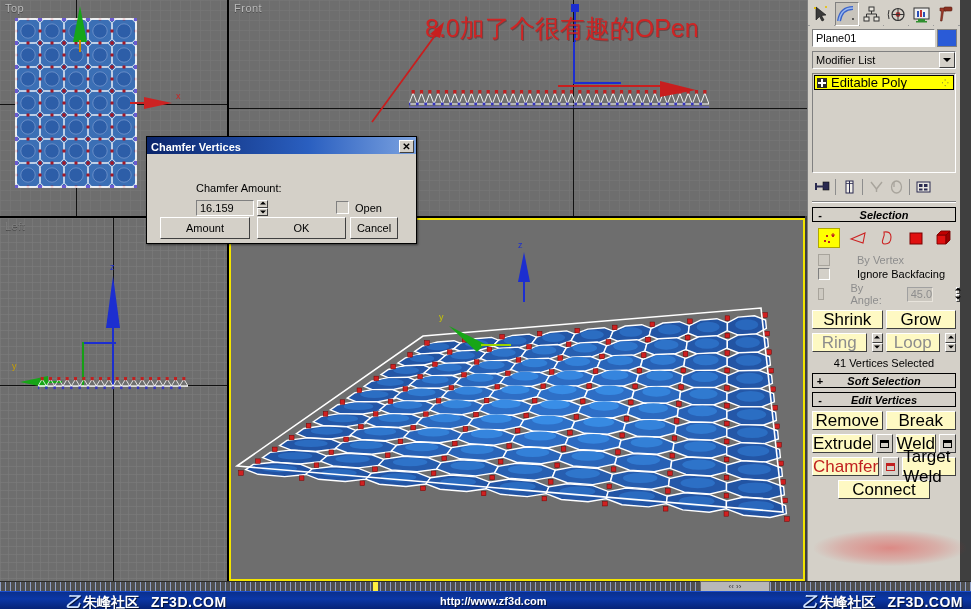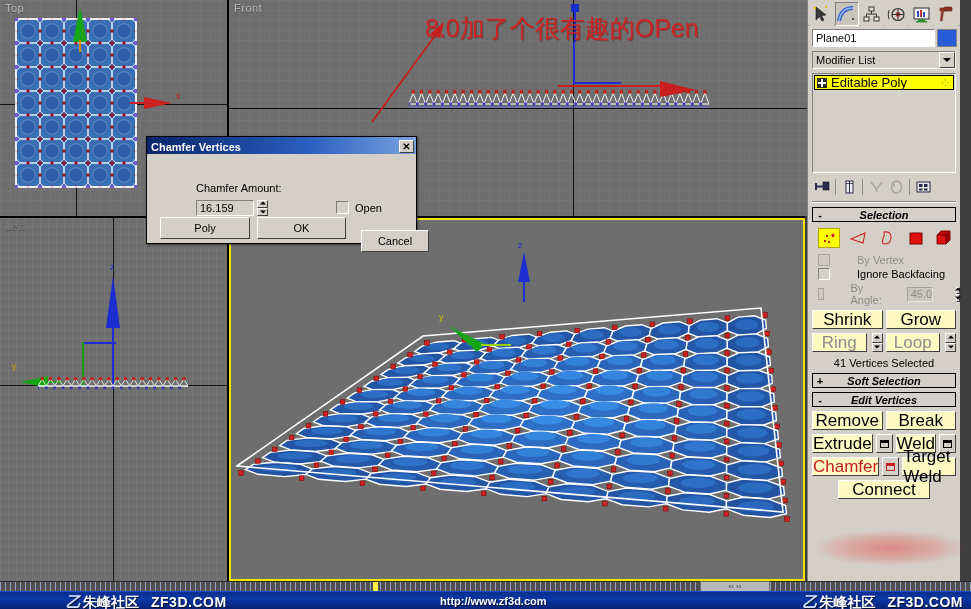--- a/index.html
+++ b/index.html
@@ -175,21 +175,21 @@
     background: #d4d0c8;
     border: 1px solid #fff;
     border-right-color: #404040; border-bottom-color: #404040;
     font-size: 11px; color: #000;
     font-family: "Liberation Sans", sans-serif;
     cursor: pointer;
     display: flex; align-items: center; justify-content: center;
   }
   #btn-apply  { left: 13px;  top: 63px; width: 90px; }
   #btn-ok     { left: 110px; top: 63px; width: 89px; }
-  #btn-cancel { left: 214px; top: 63px; width: 68px; margin-top: 13px; }
+  #btn-cancel { left: 203px; top: 63px; width: 48px; }
 
   
   #cmdpanel {
     position: absolute;
     left: 807px; top: 0;
     width: 153px; height: 581px;
     background: #d4d0c8;
     border-left: 1px solid #808080;
     font-size: 11px;
     color: #000;
@@ -1487,21 +1487,21 @@
     </div>
     <div id="dlg-body">
       <span class="dlg-lbl" id="lbl-amount">Chamfer Amount:</span>
       <div id="spin-field">16.159</div>
       <div id="spin-btns">
         <div class="spin-b up"></div>
         <div class="spin-b dn"></div>
       </div>
       <div id="open-check"></div>
       <span class="dlg-lbl" id="lbl-open">Open</span>
-      <div class="dlg-btn" id="btn-apply">Poly</div>
+      <div class="dlg-btn" id="btn-apply">Amount</div>
       <div class="dlg-btn" id="btn-ok">OK</div>
       <div class="dlg-btn" id="btn-cancel">Cancel</div>
     </div>
   </div>
 
   <div id="cmdpanel">
 
     <div id="tabrow">
       <div class="ptab">
         <svg width="19" height="19" viewBox="0 0 19 19">

